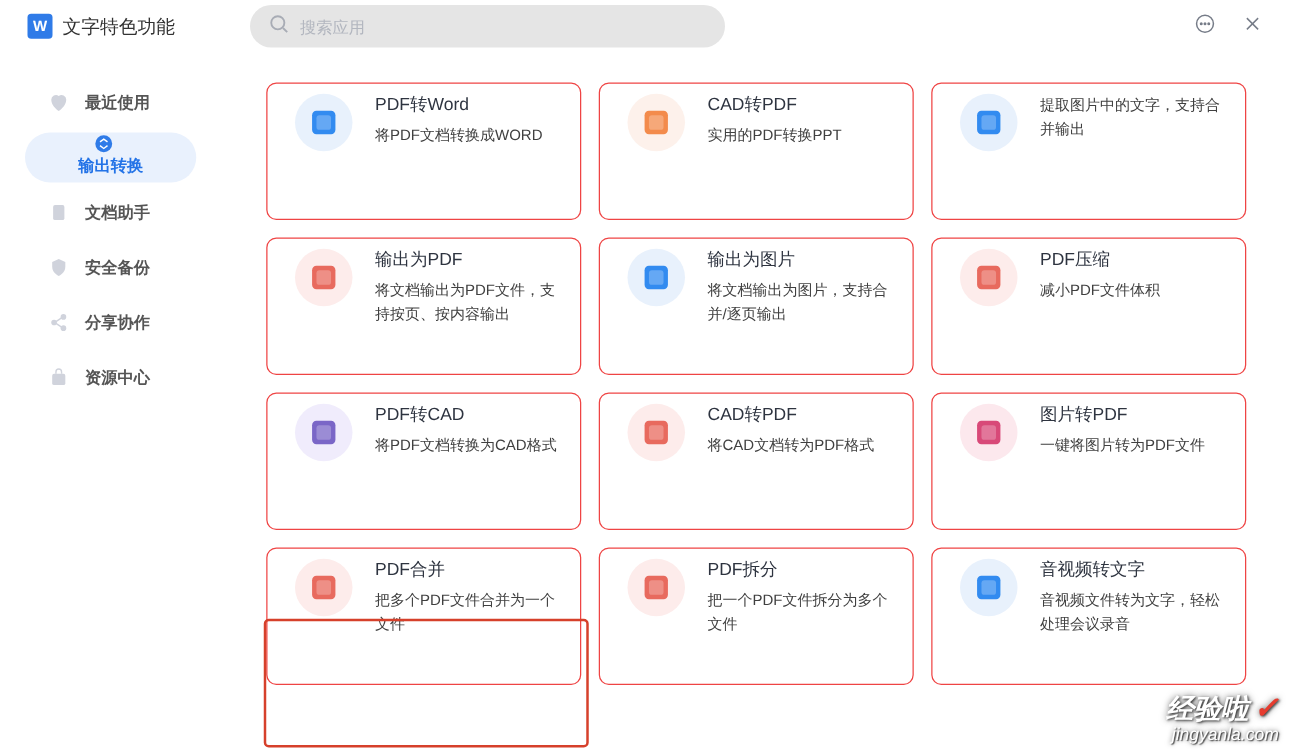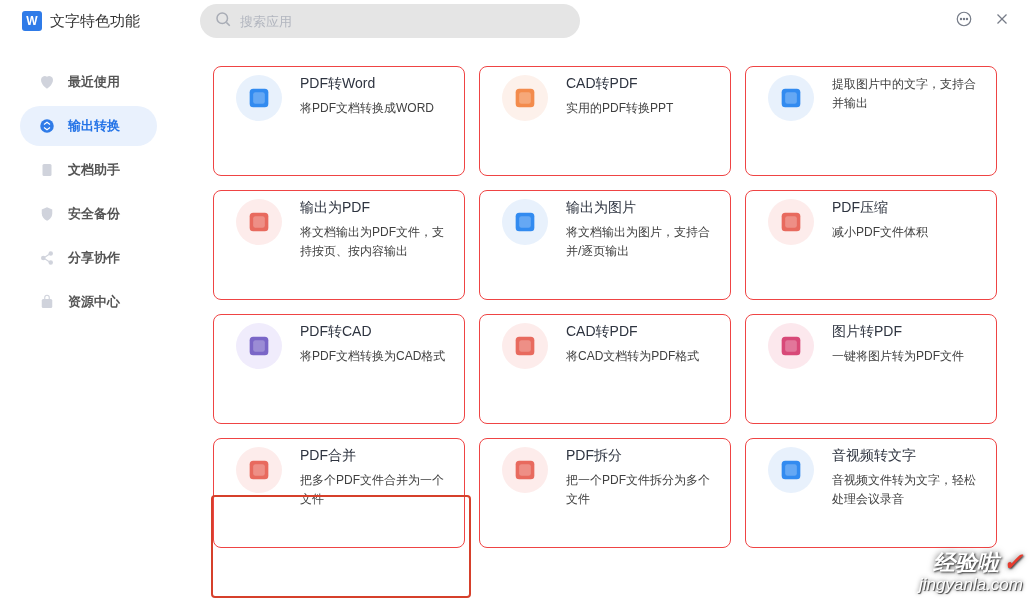--- a/index.html
+++ b/index.html
@@ -13,21 +13,21 @@
     .searchbox { margin-left: 60px; flex: 0 0 380px; height: 34px; background: #e5e5e5; border-radius: 17px; display: flex; align-items: center; padding: 0 14px; }
     .search-icon { color: #a8acb5; margin-right: 8px; }
     .search-input { border: none; background: transparent; outline: none; font-size: 13px; color: #666; width: 100%; }
     .search-input::placeholder { color: #b2b6bf; }
     
     .header-right { margin-left: auto; display: flex; align-items: center; gap: 20px; color: #767c88; }
     
     .layout { display: flex; height: calc(100% - 42px); }
     .sidebar { width: 180px; padding: 20px 20px 20px 20px; font-weight: bold; }
     .side-item { height: 40px; border-radius: 20px; display: flex; align-items: center; padding: 0 18px; margin-bottom: 4px; font-size: 13px; cursor: pointer; color: #555; }
-    .side-item.active { background: #e9f1fd; color: #2373e7; }
+    .side-item.active { background: #e9f1fd; color: #2373e7; flex-direction: column; }
     .side-ico { width: 18px; height: 18px; margin-right: 12px; display: flex; align-items: center; justify-content: center; }
     
     .grid { flex: 1; padding: 24px 36px 0 36px; display: grid; grid-template-columns: repeat(3, 252px); gap: 14px; align-content: start; }
     .card { border: 1px solid #ef4444; border-radius: 8px; padding: 8px 18px 24px 22px; display: flex; min-height: 94px; cursor: pointer; }
     .card.tall { min-height: 110px; }
     .card-icon { width: 46px; height: 46px; border-radius: 50%; margin-right: 18px; flex-shrink: 0; display: flex; align-items: center; justify-content: center; }
     .ci-blue { background: #e8f1fc; }
     .ci-green { background: #e7f5ef; }
     .ci-orange { background: #fdf1eb; }
     .ci-red { background: #fdeceb; }
@@ -35,21 +35,21 @@
     .ci-crimson { background: #fce8ed; }
     .card-body { flex: 1; }
     .card-title { font-size: 14px; color: #2e3440; font-weight: 500; margin-bottom: 6px; }
     .card-desc { font-size: 12px; color: #404040; line-height: 1.6; }
     
     .highlight { border: 2px solid #d6402b; border-radius: 4px; position: absolute; left: 211px; top: 495px; width: 260px; height: 103px; pointer-events: none; }
     
     .watermark { position: absolute; right: 10px; bottom: 8px; text-align: right; }
     .wm-top { font-family: "STKaiti","KaiTi",serif; font-size: 22px; color: #fff; font-style: italic; text-shadow: 0 0 6px rgba(0,0,0,0.6), 1px 1px 2px rgba(0,0,0,0.7); font-weight: bold; }
     .wm-check { color: #e63b2e; font-size: 24px; margin-left: 4px; }
-    .wm-bottom { font-size: 17px; color: #fff; font-style: italic; text-shadow: 0 0 4px rgba(0,0,0,0.6), 1px 1px 1px rgba(0,0,0,0.7); margin-top: -3px; }
+    .wm-bottom { font-size: 14px; color: #fff; font-style: italic; text-shadow: 0 0 4px rgba(0,0,0,0.6), 1px 1px 1px rgba(0,0,0,0.7); margin-top: -3px; }
     
     svg.ico { width: 18px; height: 18px; }
     svg.card-svg { width: 28px; height: 28px; }
   </style>
 </head>
 <body>
 
 <div class="container">
   <div class="header">
     <div class="app-logo">W</div>

